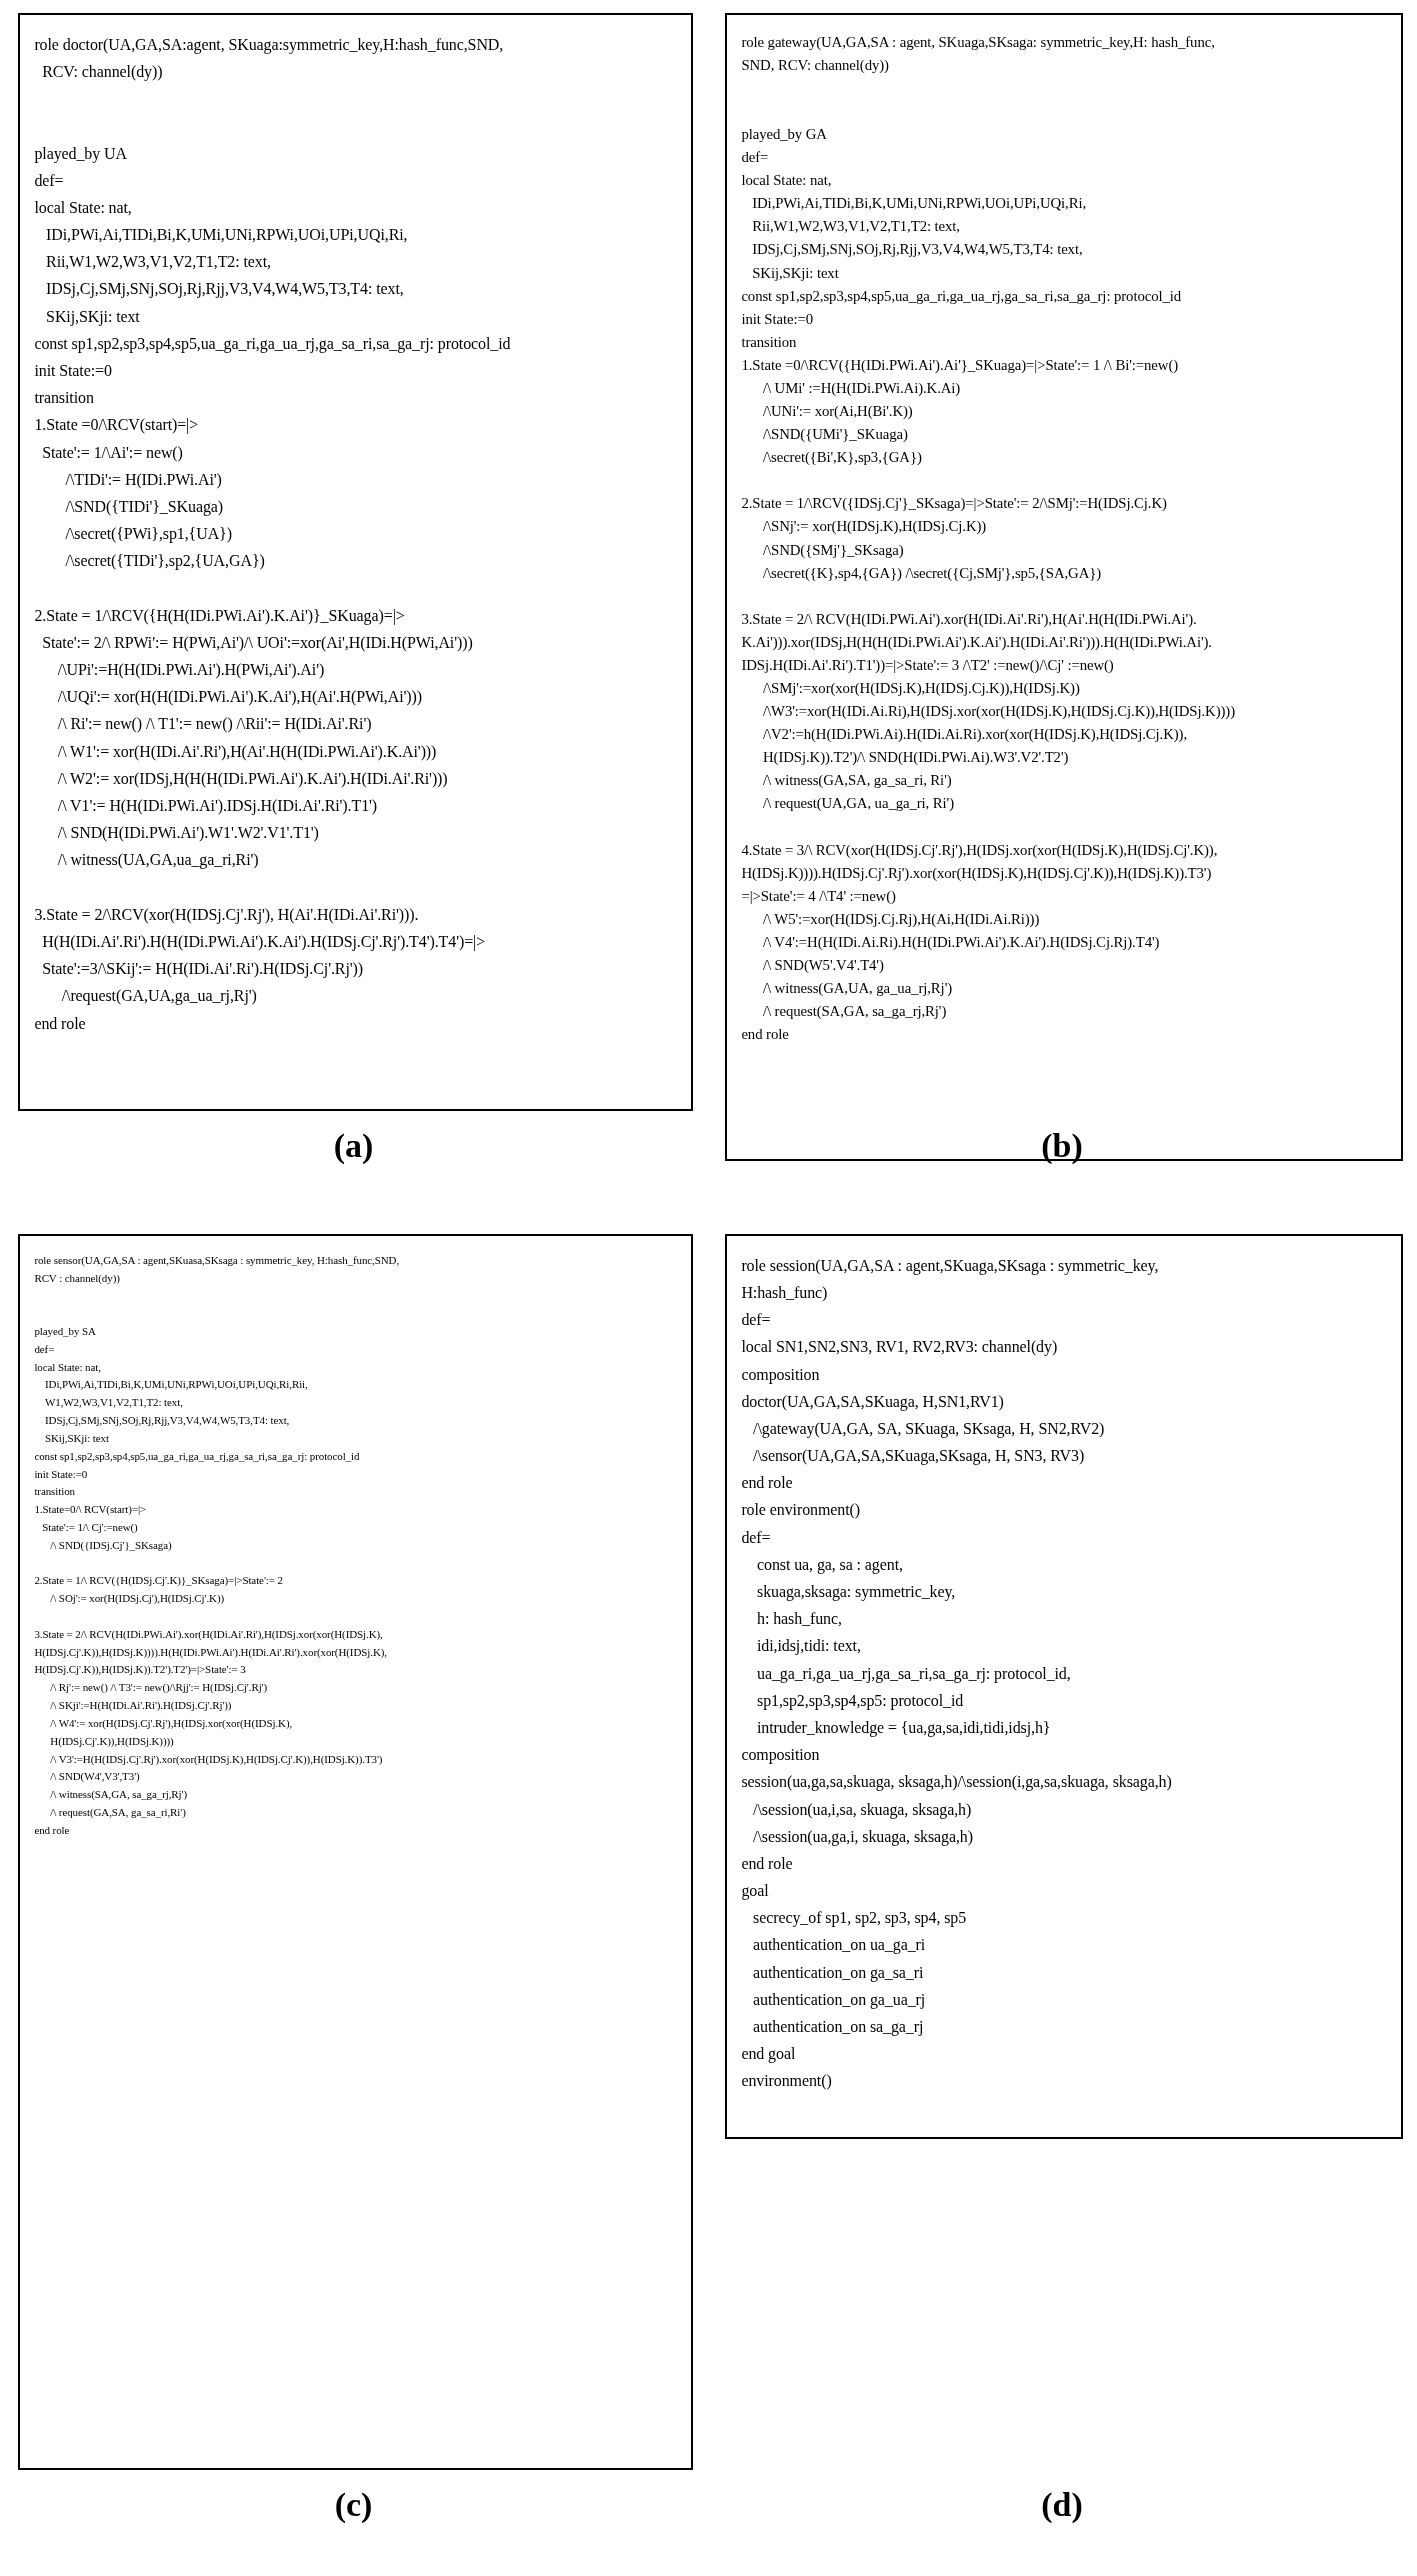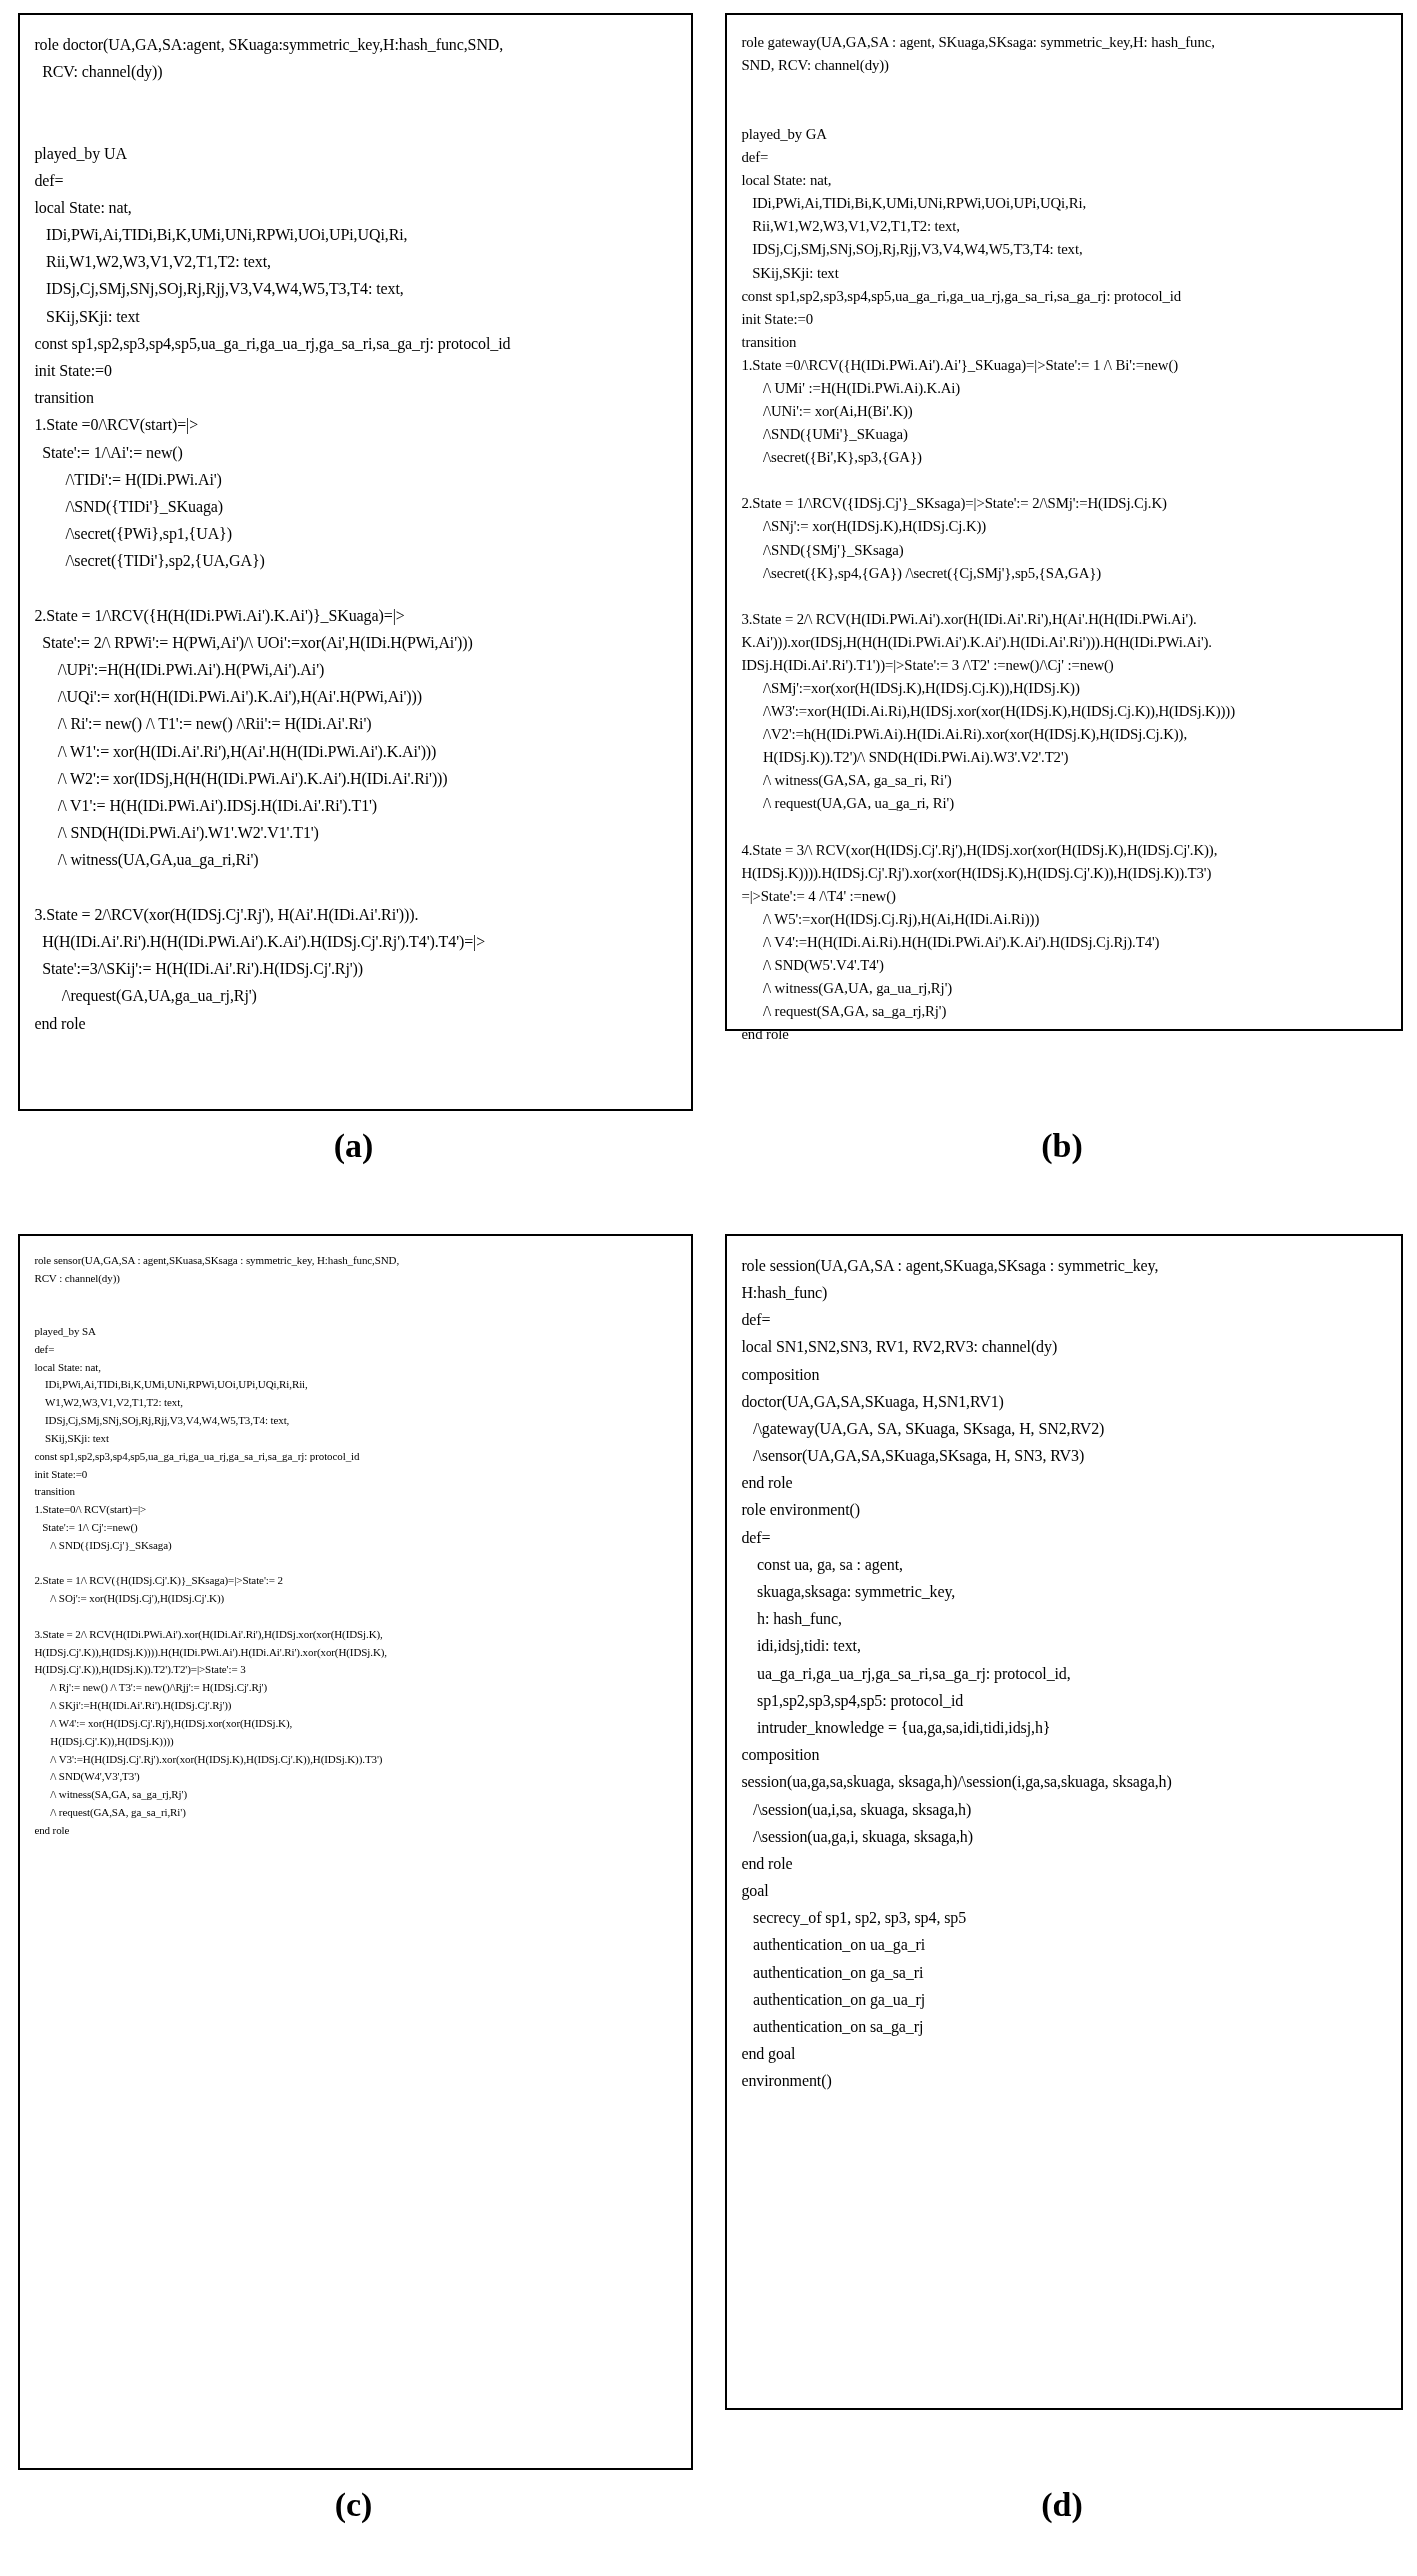--- a/index.html
+++ b/index.html
@@ -36,23 +36,23 @@
     box-sizing: border-box;
     padding: 13.2px 14.4px 0 18px;
   }
   .panel {
     border: 2.4px solid #000000;
     box-sizing: border-box;
     background: #ffffff;
     padding: 15.6px 13.2px 14.4px 14.4px;
   }
   .panel.pa { height: 1098px; }
-  .panel.pb { height: 1018px; }
+  .panel.pb { height: 1148px; }
   .panel.pc { height: 1236px; }
-  .panel.pd { height: 1176px; }
+  .panel.pd { height: 905px; }
 
   .code {
     font-family: "Liberation Serif", "DejaVu Serif", serif;
     font-size: 16px;
     line-height: 1.70;
     white-space: pre-wrap;
     letter-spacing: -0.1px;
     word-break: normal;
   }
   .code.tight { font-size: 11px; line-height: 1.62; }

